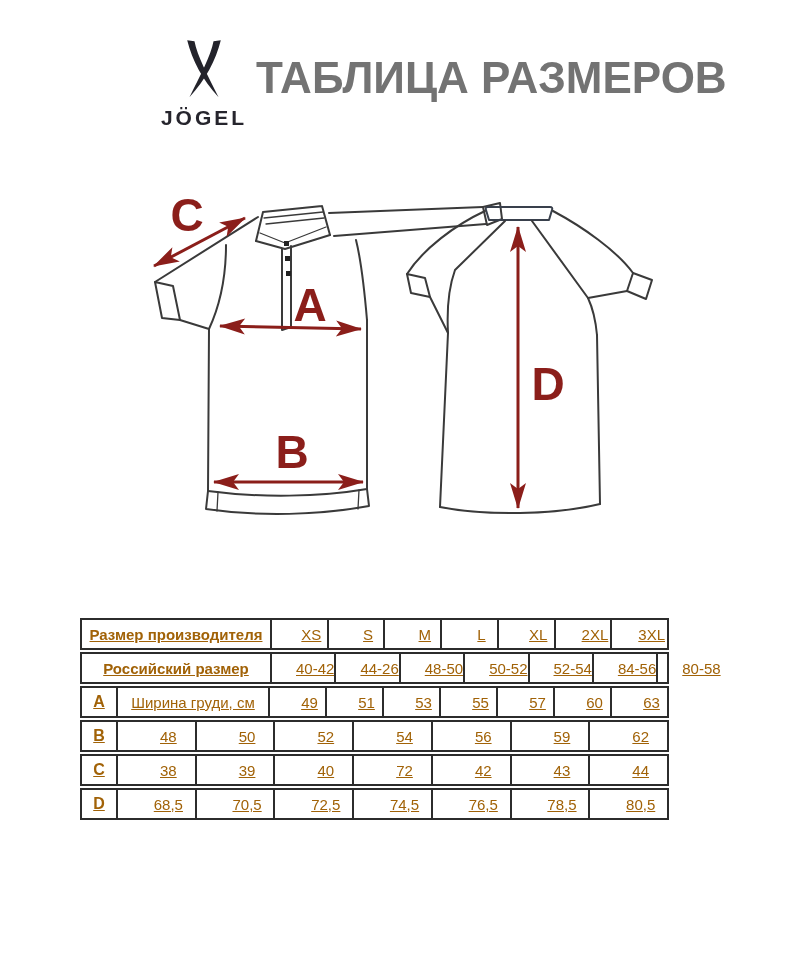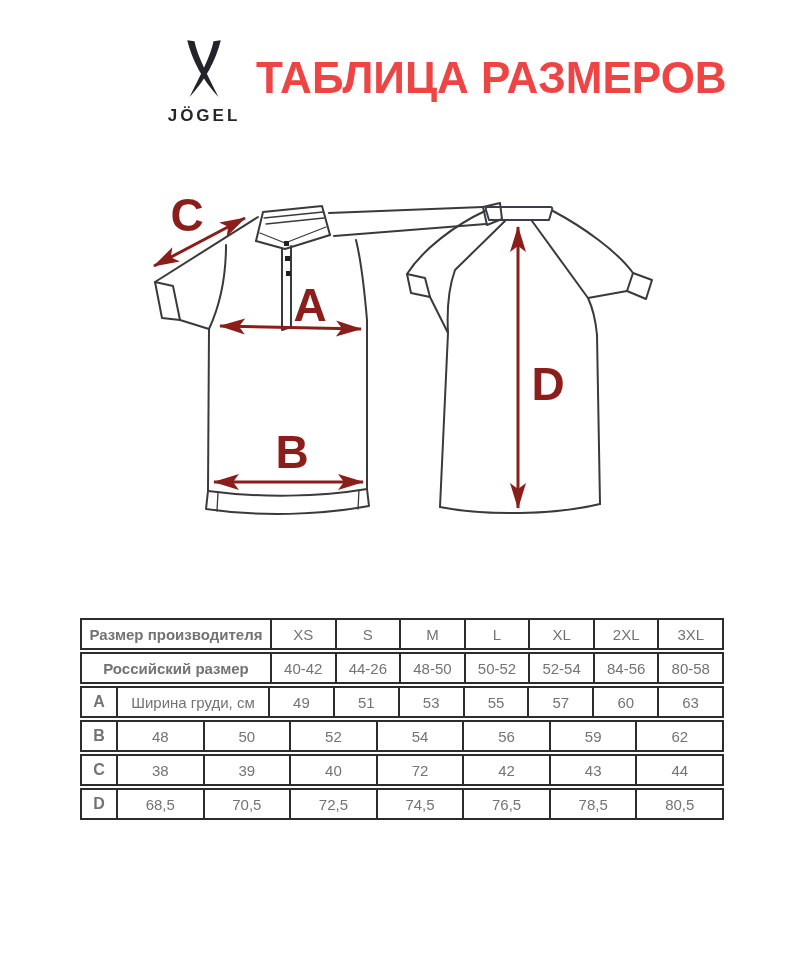--- a/index.html
+++ b/index.html
@@ -3,49 +3,49 @@
 <meta charset="utf-8">
 <style>
   html,body{margin:0;padding:0;}
   body{
     width:807px;height:970px;position:relative;background:#ffffff;
     font-family:"Liberation Sans", sans-serif;overflow:hidden;
   }
   
   .logo-block{position:absolute;left:152px;top:40px;width:104px;text-align:center;}
   .logo-glyph{display:block;margin:0 auto;}
-  .logo-word{margin-top:4px;font-size:17px;font-weight:700;letter-spacing:3px;color:#26252d;}
+  .logo-word{margin-top:4px;font-size:21px;font-weight:700;letter-spacing:3px;color:#26252d;}
   .page-title{
     position:absolute;left:256px;top:56px;
-    font-size:44px;font-weight:700;line-height:1;color:#ef4444;letter-spacing:0px;
+    font-size:44px;font-weight:700;line-height:1;color:#737373;letter-spacing:0px;
     white-space:nowrap;
   }
   
   .diagram{position:absolute;left:125px;top:185px;}
   .ol{fill:none;stroke:#3a3a3a;stroke-width:2;stroke-linecap:round;stroke-linejoin:round;}
   .ol-thin{fill:none;stroke:#3a3a3a;stroke-width:1.3;stroke-linecap:round;stroke-linejoin:round;}
   .bk{fill:none;stroke:#39404c;stroke-width:2;stroke-linecap:round;stroke-linejoin:round;}
   .arrow{stroke:#8b1e1a;stroke-width:3;fill:none;}
   .mlabel{fill:#8b1e1a;font-family:"Liberation Sans",sans-serif;font-weight:700;font-size:46px;}
   
-  .size-table{position:absolute;left:80px;top:618px;width:644px;color:#737373;}
+  .size-table{position:absolute;left:80px;top:618px;width:589px;color:#a16207;text-decoration:underline;}
   .trow{
     display:flex;border:2px solid #2c2c2c;height:32px;margin-bottom:2px;
     box-sizing:border-box;background:#fff;align-items:stretch;
   }
   .cell{
     display:flex;align-items:center;justify-content:center;
     font-size:15px;box-sizing:border-box;border-left:2px solid #2c2c2c;
     white-space:nowrap;
   }
   .cell:first-child{border-left:none;}
   .cletter{width:34px;flex:none;font-weight:700;font-size:16px;}
   .cname{width:152px;flex:none;}
   .clabel{width:188px;flex:none;font-weight:700;}
-  .cval{flex:1;}
+  .cval{flex:1;padding-left:24px;}
 </style>
 </head>
 <body>
 
 <div class="logo-block">
   <svg class="logo-glyph" width="56" height="62" viewBox="0 0 100 110" aria-hidden="true">
     <path d="M20,0 C29,36 47,70 76,102 C57,64 38,28 33,2 Z" fill="#23232b"></path>
     <path d="M80,0 C71,36 53,70 24,102 C43,64 62,28 67,2 Z" fill="#23232b"></path>
   </svg>
   <div class="logo-word">JÖGEL</div>

